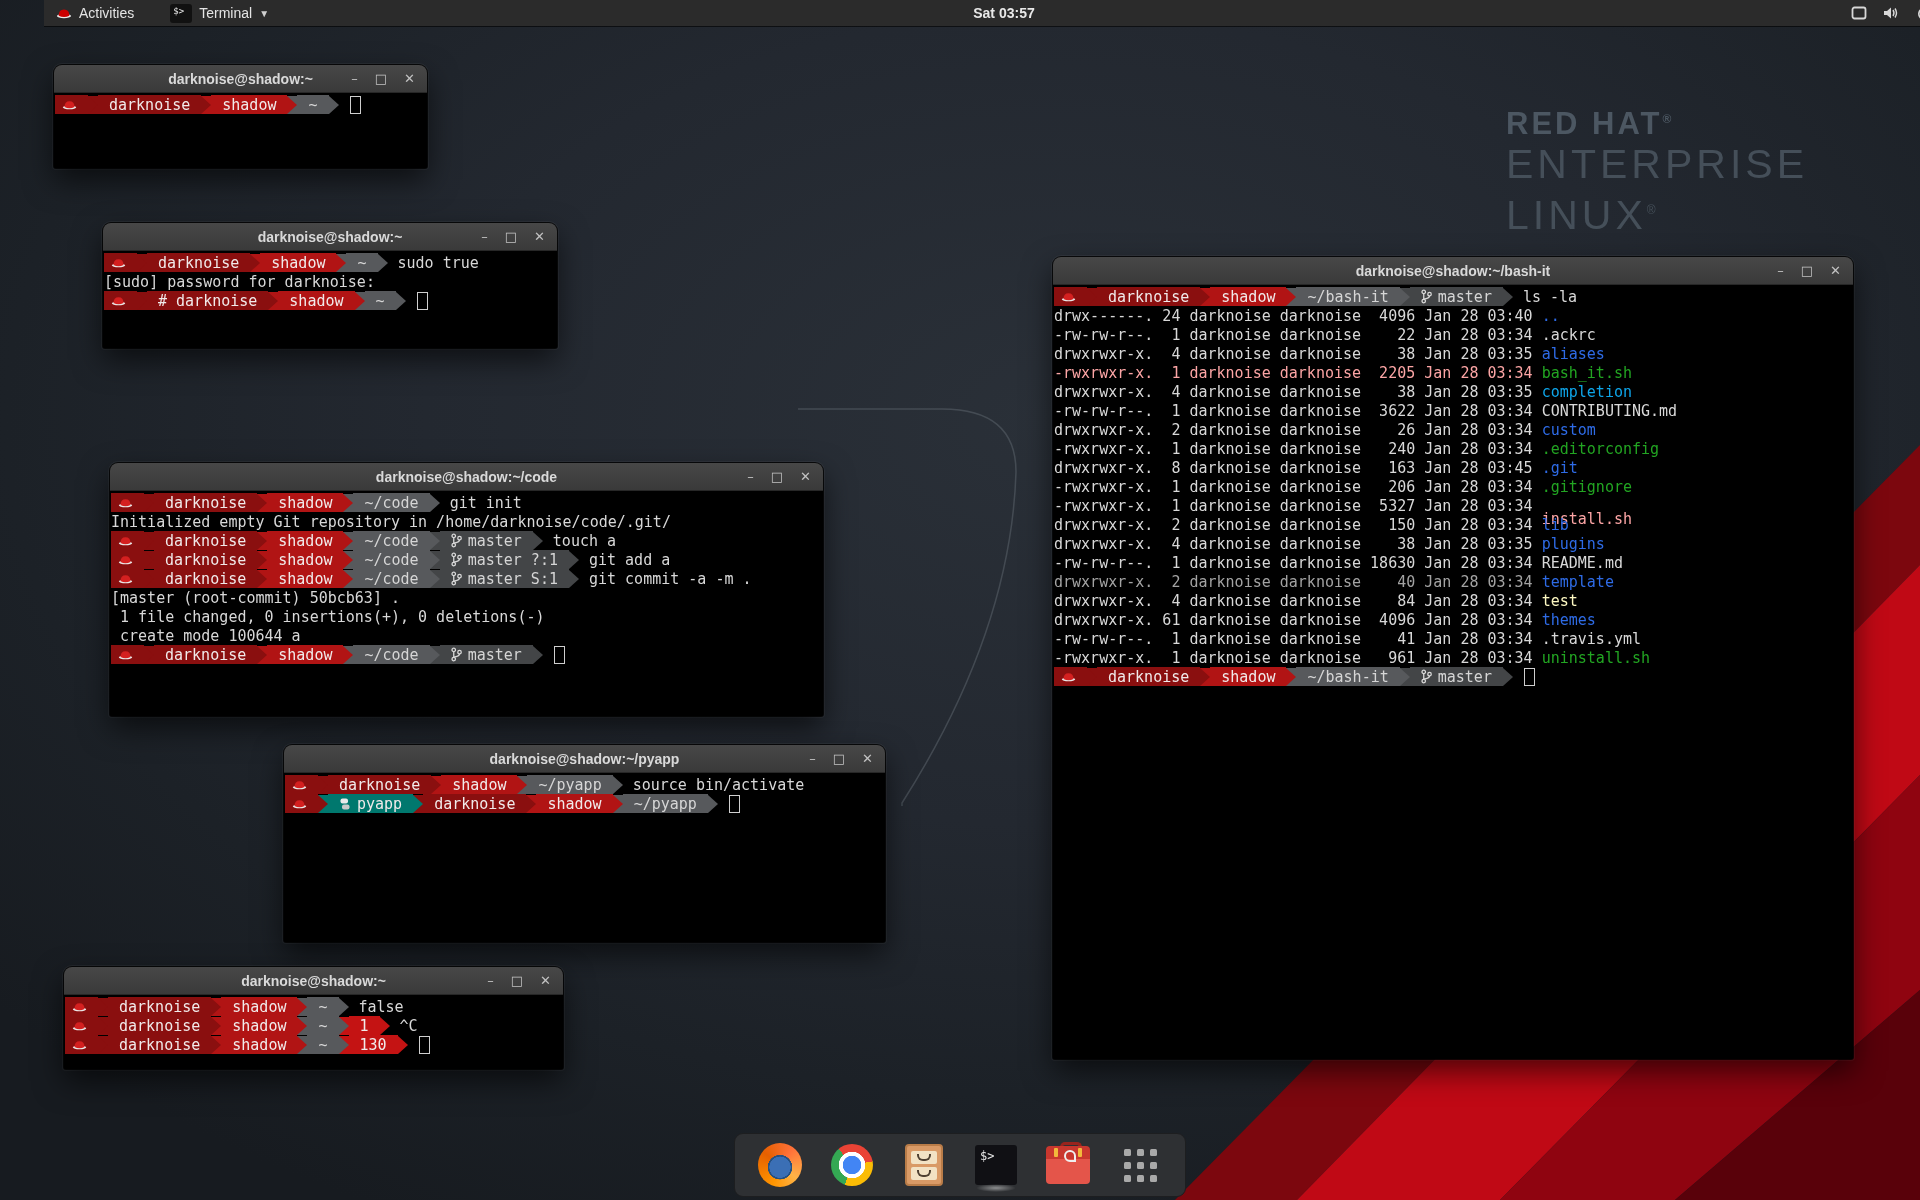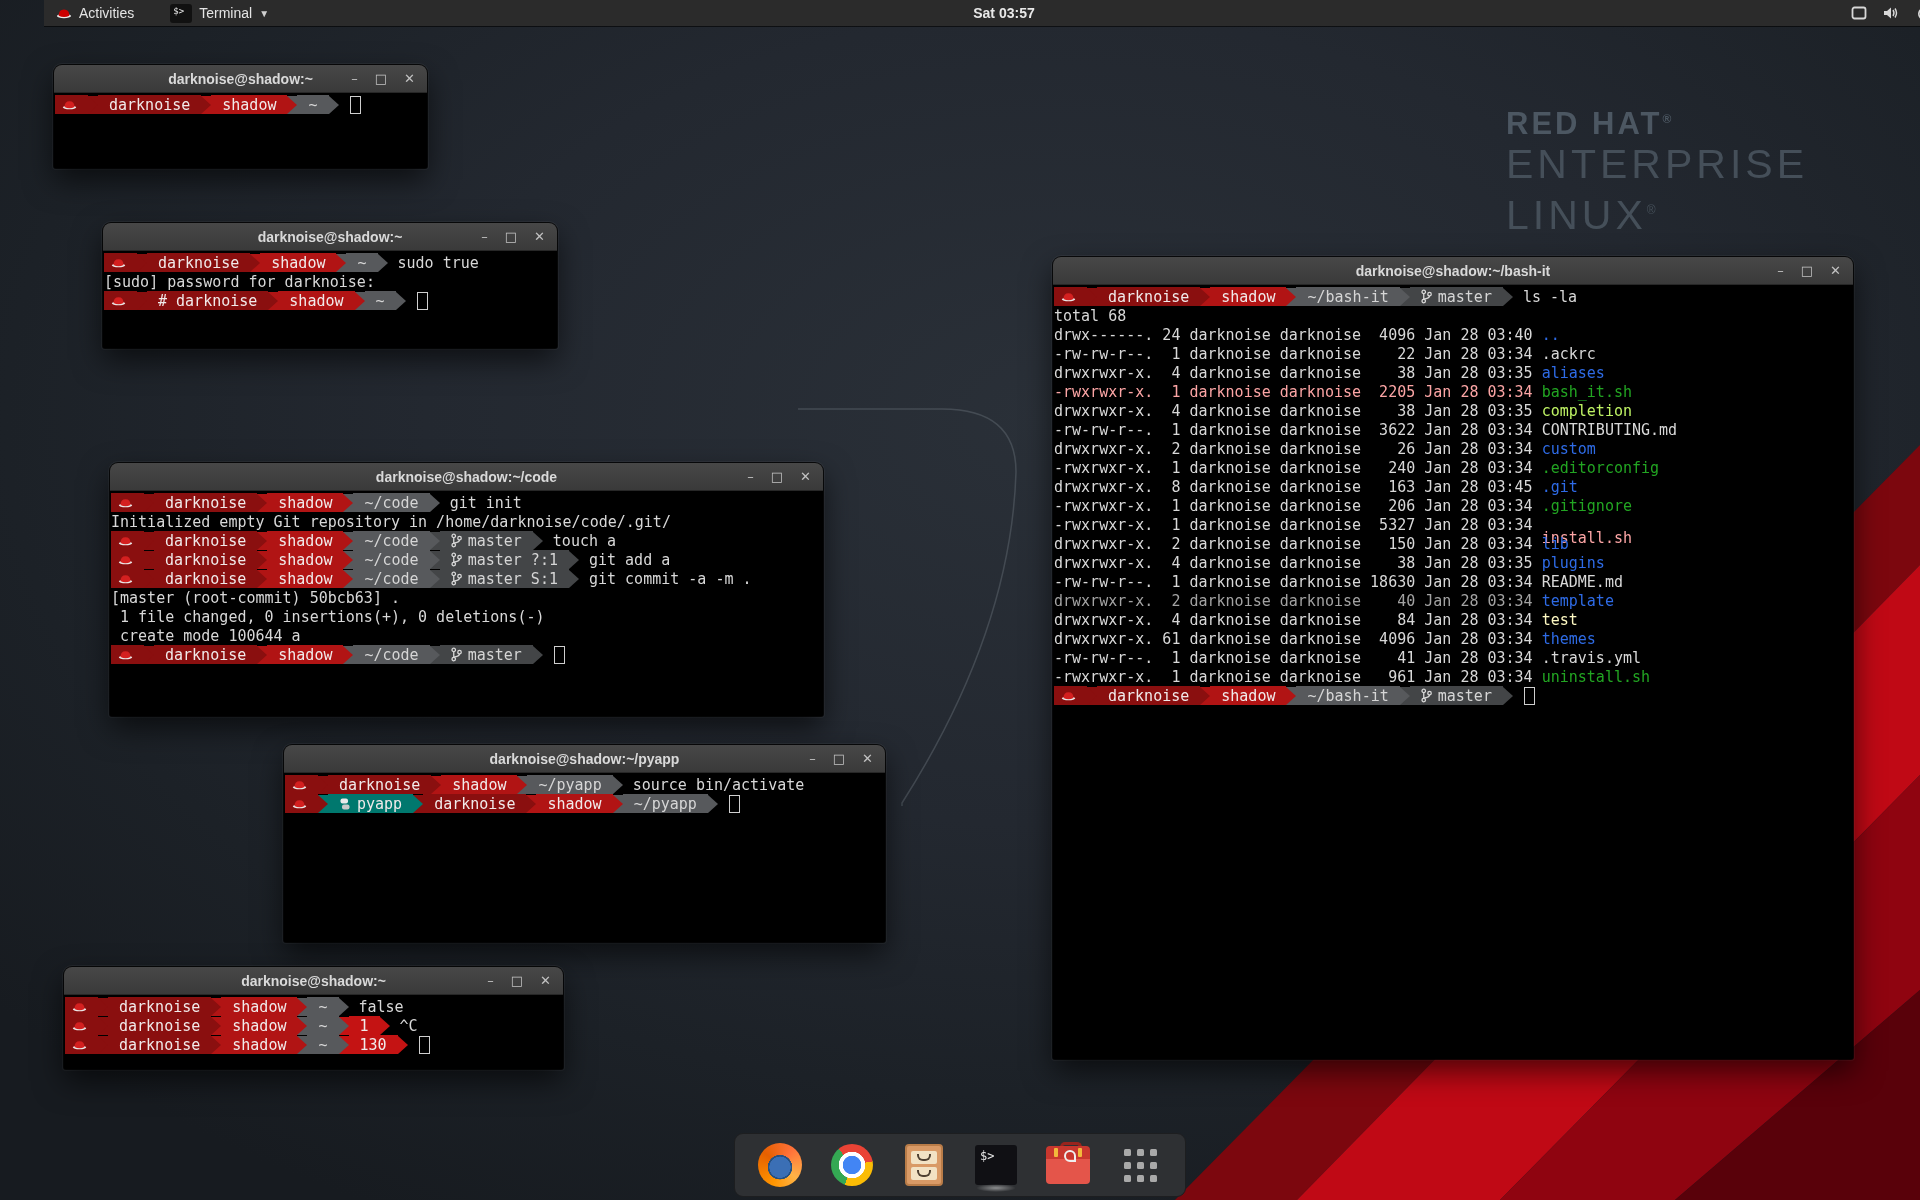--- a/index.html
+++ b/index.html
@@ -303,26 +303,25 @@
   <div class="term-body">
       <div class="tline"><span class="seg k-hat" style="background: rgb(138, 15, 15);"><svg class="bicon" width="15" height="11" viewBox="0 0 18 12">
             <ellipse cx="9" cy="9.4" rx="8" ry="2.4" fill="#e9e9e9"></ellipse>
             <path d="M3 9 Q3 2 9 2 Q15 2 15 9 Q12 10.6 9 10.6 Q6 10.6 3 9Z" fill="#d42020"></path>
           </svg></span><i class="sep" style="border-left-color: rgb(138, 15, 15); background: rgb(138, 15, 15);"></i><span class="seg k-user" style="background: rgb(138, 15, 15);">darknoise</span><i class="sep" style="border-left-color: rgb(138, 15, 15); background: rgb(177, 20, 20);"></i><span class="seg k-host" style="background: rgb(177, 20, 20);">shadow</span><i class="sep" style="border-left-color: rgb(177, 20, 20); background: rgb(87, 89, 92);"></i><span class="seg k-path" style="background: rgb(87, 89, 92);">~/bash-it</span><i class="sep" style="border-left-color: rgb(87, 89, 92); background: rgb(67, 69, 71);"></i><span class="seg k-branch" style="background: rgb(67, 69, 71);"><svg class="bicon" width="11" height="15" viewBox="0 0 12 16">
             <circle cx="3" cy="3" r="1.9" fill="none" stroke="#d8d8d8" stroke-width="1.4"></circle>
             <circle cx="3" cy="13" r="1.9" fill="none" stroke="#d8d8d8" stroke-width="1.4"></circle>
             <circle cx="9.3" cy="5.5" r="1.9" fill="none" stroke="#d8d8d8" stroke-width="1.4"></circle>
             <path d="M3 5 v6 M9.3 7.5 C9.3 10.5 5.5 9.5 3.6 11.3" fill="none" stroke="#d8d8d8" stroke-width="1.4"></path>
           </svg><span>master</span></span><i class="sep" style="border-left-color: rgb(67, 69, 71); background: transparent;"></i><span class="cmd">ls -la</span></div>
-      <div class="tline"><span class="ospan" style="color: rgb(216, 216, 216);">total 68</span></div>
       <div class="tline"><span class="ospan" style="color: rgb(216, 216, 216); text-align: right;">drwx------. 24 darknoise darknoise  4096 Jan 28 03:40 </span><span class="ospan" style="color: rgb(46, 107, 230);">..</span></div>
       <div class="tline"><span class="ospan" style="color: rgb(216, 216, 216);">-rw-rw-r--.  1 darknoise darknoise    22 Jan 28 03:34 </span><span class="ospan" style="color: rgb(216, 216, 216);">.ackrc</span></div>
       <div class="tline"><span class="ospan" style="color: rgb(216, 216, 216);">drwxrwxr-x.  4 darknoise darknoise    38 Jan 28 03:35 </span><span class="ospan" style="color: rgb(46, 107, 230);">aliases</span></div>
       <div class="tline"><span class="ospan" style="color: #fca5a5;">-rwxrwxr-x.  1 darknoise darknoise  2205 Jan 28 03:34 </span><span class="ospan" style="color: rgb(34, 165, 34);">bash_it.sh</span></div>
-      <div class="tline"><span class="ospan" style="color: rgb(216, 216, 216);">drwxrwxr-x.  4 darknoise darknoise    38 Jan 28 03:35 </span><span class="ospan" style="color: #bef264;">completion</span></div>
+      <div class="tline"><span class="ospan" style="color: rgb(216, 216, 216);">drwxrwxr-x.  4 darknoise darknoise    38 Jan 28 03:35 </span><span class="ospan" style="color: #0ea5e9;">completion</span></div>
       <div class="tline"><span class="ospan" style="color: rgb(216, 216, 216);">-rw-rw-r--.  1 darknoise darknoise  3622 Jan 28 03:34 </span><span class="ospan" style="color: rgb(216, 216, 216);">CONTRIBUTING.md</span></div>
       <div class="tline"><span class="ospan" style="color: rgb(216, 216, 216);">drwxrwxr-x.  2 darknoise darknoise    26 Jan 28 03:34 </span><span class="ospan" style="color: rgb(46, 107, 230);">custom</span></div>
       <div class="tline"><span class="ospan" style="color: rgb(216, 216, 216);">-rwxrwxr-x.  1 darknoise darknoise   240 Jan 28 03:34 </span><span class="ospan" style="color: rgb(34, 165, 34);">.editorconfig</span></div>
       <div class="tline"><span class="ospan" style="color: rgb(216, 216, 216);">drwxrwxr-x.  8 darknoise darknoise   163 Jan 28 03:45 </span><span class="ospan" style="color: rgb(46, 107, 230);">.git</span></div>
       <div class="tline"><span class="ospan" style="color: rgb(216, 216, 216);">-rwxrwxr-x.  1 darknoise darknoise   206 Jan 28 03:34 </span><span class="ospan" style="color: rgb(34, 165, 34);">.gitignore</span></div>
       <div class="tline"><span class="ospan" style="color: rgb(216, 216, 216);">-rwxrwxr-x.  1 darknoise darknoise  5327 Jan 28 03:34 </span><span class="ospan" style="color: #fca5a5; margin-top: 26px;">install.sh</span></div>
       <div class="tline"><span class="ospan" style="color: rgb(216, 216, 216);">drwxrwxr-x.  2 darknoise darknoise   150 Jan 28 03:34 </span><span class="ospan" style="color: rgb(46, 107, 230);">lib</span></div>
       <div class="tline"><span class="ospan" style="color: rgb(216, 216, 216);">drwxrwxr-x.  4 darknoise darknoise    38 Jan 28 03:35 </span><span class="ospan" style="color: rgb(46, 107, 230);">plugins</span></div>
       <div class="tline"><span class="ospan" style="color: rgb(216, 216, 216);">-rw-rw-r--.  1 darknoise darknoise 18630 Jan 28 03:34 </span><span class="ospan" style="color: rgb(216, 216, 216);">README.md</span></div>
       <div class="tline"><span class="ospan" style="color: #a3a3a3; text-align: right;">drwxrwxr-x.  2 darknoise darknoise    40 Jan 28 03:34 </span><span class="ospan" style="color: rgb(46, 107, 230);">template</span></div>

